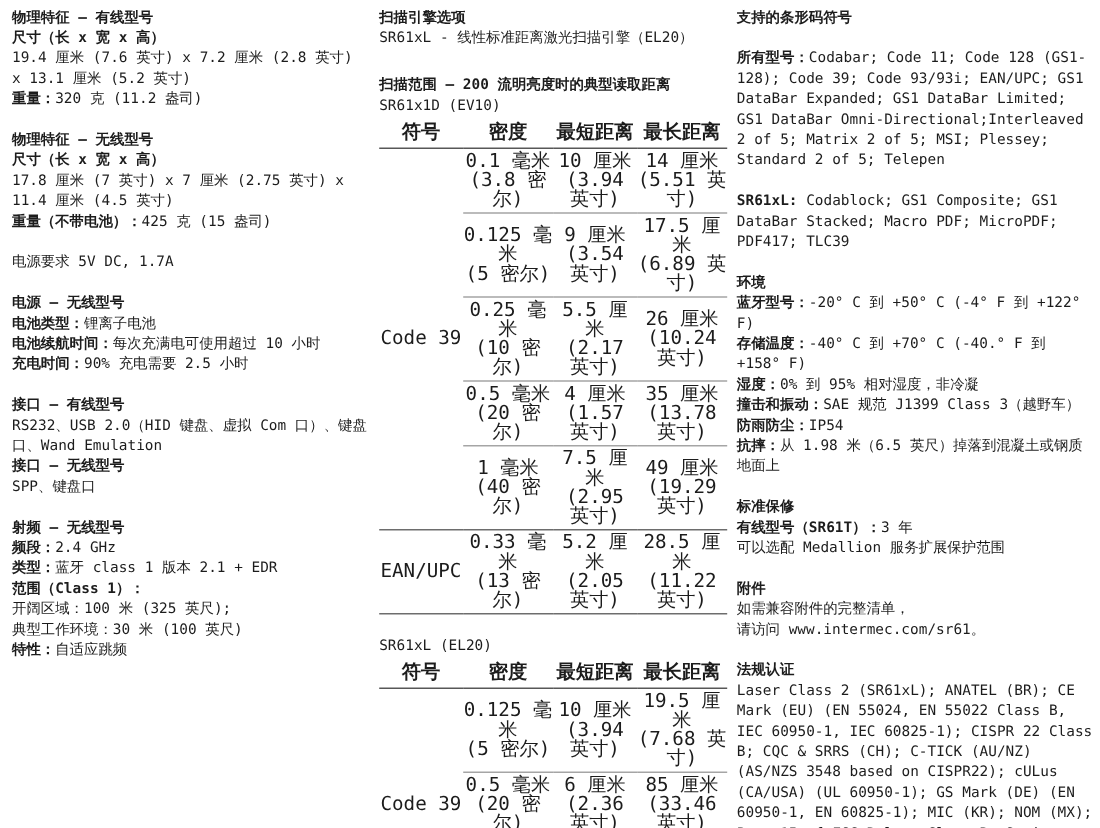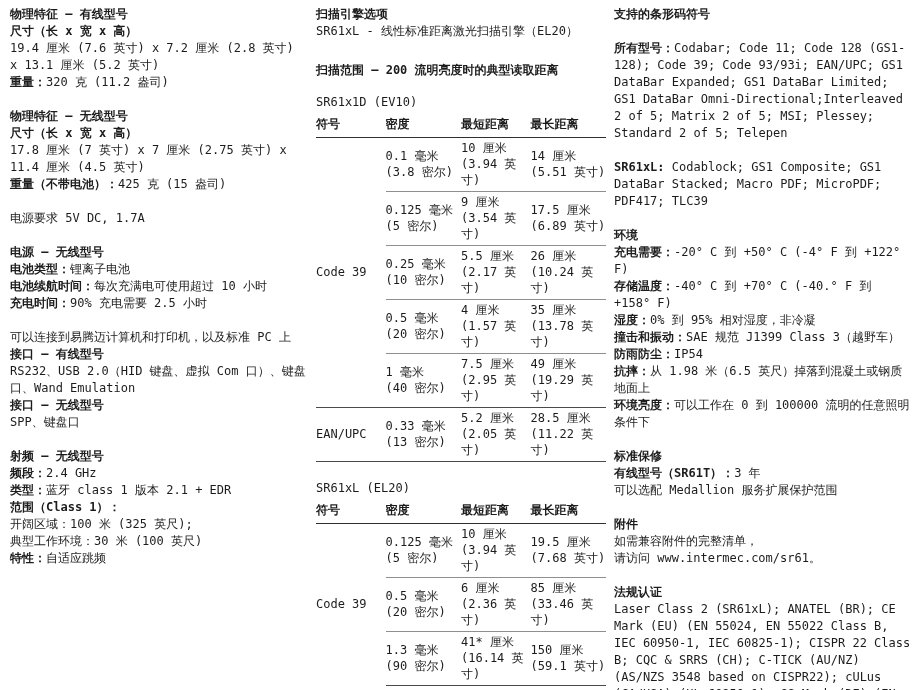--- a/index.html
+++ b/index.html
@@ -19,33 +19,33 @@
   .col-left  { left: 10px;  width: 296px; }
   .col-mid   { left: 316px; width: 290px; }
   .col-right { left: 614px; width: 298px; }
 
   .section { margin-bottom: 17px; }
   .h { font-weight: bold; }
   .line b { font-weight: bold; }
 
   
   .col-mid .sec-engines { margin-bottom: 22px; }
-  .tbl-label { margin-top: 15px; }
+  .tbl-label { margin-top: 1px; }
   .tbl-label-2 { margin-top: 18px; }
 
   
   .col-right .sec-title { margin-bottom: 17px; }
 
   
   table.range {
     border-collapse: collapse;
     width: 100%;
-    text-align: left;
+    text-align: center;
     margin-top: 3px;
-    font-size: 12px;
+    font-size: 16px;
     line-height: 16px;
   }
   table.range col.c1 { width: 24%; }
   table.range col.c2 { width: 26%; }
   table.range col.c3 { width: 24%; }
   table.range col.c4 { width: 26%; }
   table.range thead th {
     font-weight: bold;
     padding: 2px 0 5px;
     border-bottom: 1.5px solid #2f2f2f;
@@ -80,21 +80,20 @@
     </div>
 
     <div class="section">
       <div class="h">电源 — 无线型号</div>
       <div class="line"><b>电池类型：</b><span>锂离子电池</span></div>
       <div class="line"><b>电池续航时间：</b><span>每次充满电可使用超过 10 小时</span></div>
       <div class="line"><b>充电时间：</b><span>90% 充电需要 2.5 小时</span></div>
     </div>
 
     <div class="section">
-      <div class="line">可以连接到易腾迈计算机和打印机，以及标准 PC 上</div>
       <div class="h">接口 — 有线型号</div>
       <div class="line">RS232、USB 2.0（HID 键盘、虚拟 Com 口）、键盘口、Wand Emulation</div>
       <div class="h">接口 — 无线型号</div>
       <div class="line">SPP、键盘口</div>
     </div>
 
     <div class="section">
       <div class="h">射频 — 无线型号</div>
       <div class="line"><b>频段：</b><span>2.4 GHz</span></div>
       <div class="line"><b>类型：</b><span>蓝牙 class 1 版本 2.1 + EDR</span></div>
@@ -295,27 +294,26 @@
     <div class="section">
       <div class="line"><b>所有型号：</b><span>Codabar; Code 11; Code 128 (GS1-128); Code 39; Code 93/93i; EAN/UPC; GS1 DataBar Expanded; GS1 DataBar Limited; GS1 DataBar Omni-Directional;Interleaved 2 of 5; Matrix 2 of 5; MSI; Plessey; Standard 2 of 5; Telepen</span></div>
     </div>
 
     <div class="section">
       <div class="line"><b>SR61xL: </b><span>Codablock; GS1 Composite; GS1 DataBar Stacked; Macro PDF; MicroPDF; PDF417; TLC39</span></div>
     </div>
 
     <div class="section">
       <div class="h">环境</div>
-      <div class="line"><b>充电需要：</b><span>-20° C 到 +50° C (-4° F 到 +122° F)</span></div>
+      <div class="line"><b>蓝牙型号：</b><span>-20° C 到 +50° C (-4° F 到 +122° F)</span></div>
       <div class="line"><b>存储温度：</b><span>-40° C 到 +70° C (-40.° F 到 +158° F)</span></div>
       <div class="line"><b>湿度：</b><span>0% 到 95% 相对湿度，非冷凝</span></div>
       <div class="line"><b>撞击和振动：</b><span>SAE 规范 J1399 Class 3（越野车）</span></div>
       <div class="line"><b>防雨防尘：</b><span>IP54</span></div>
       <div class="line"><b>抗摔：</b><span>从 1.98 米（6.5 英尺）掉落到混凝土或钢质地面上</span></div>
-      <div class="line"><b>环境亮度：</b><span>可以工作在 0 到 100000 流明的任意照明条件下</span></div>
     </div>
 
     <div class="section">
       <div class="h">标准保修</div>
       <div class="line"><b>有线型号（SR61T）：</b><span>3 年</span></div>
       <div class="line">可以选配 Medallion 服务扩展保护范围</div>
     </div>
 
     <div class="section">
       <div class="h">附件</div>

